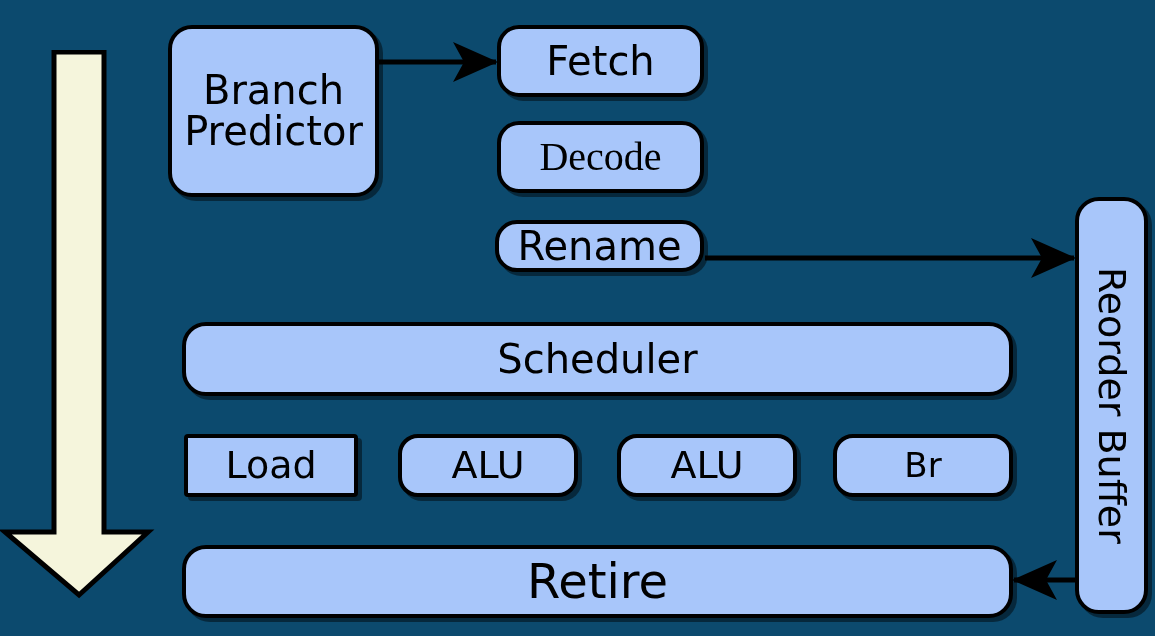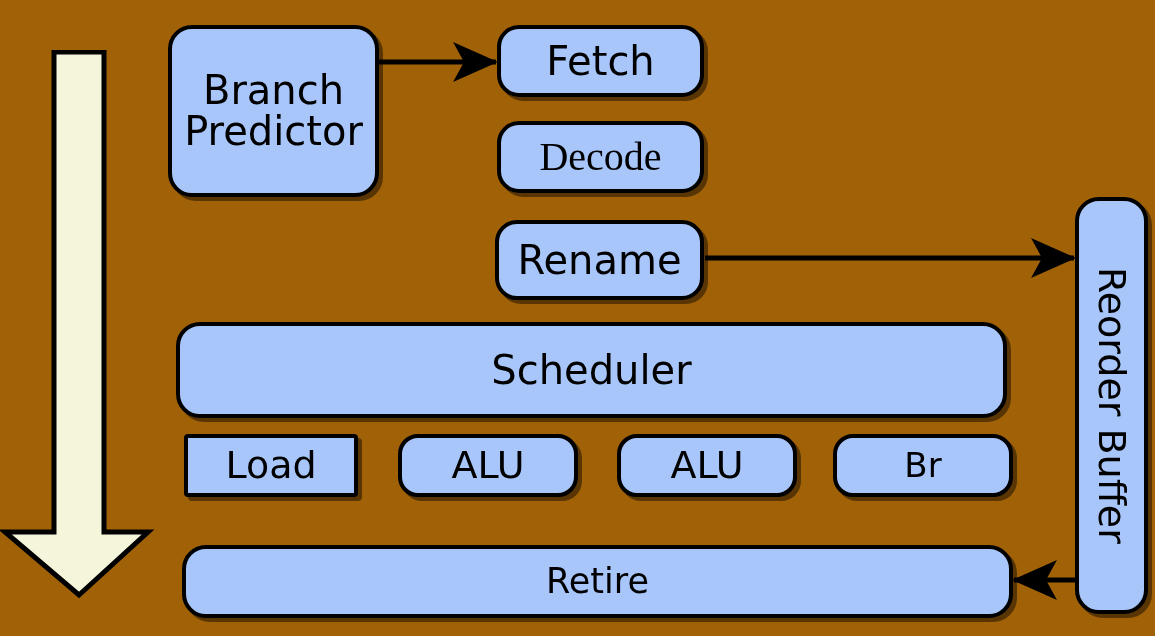--- a/index.html
+++ b/index.html
@@ -4,21 +4,21 @@
 <style>
   html, body {
     margin: 0;
     padding: 0;
     background: #ffffff;
   }
   #stage {
     position: relative;
     width: 1155px;
     height: 636px;
-    background: #a16207;
+    background: #0c4a6e;
     overflow: hidden;
     font-family: "DejaVu Sans", "Liberation Sans", sans-serif;
   }
   .node {
     position: absolute;
     background: #a8c6fa;
     border: 4px solid #000000;
     border-radius: 22px;
     box-sizing: border-box;
     display: flex;
@@ -32,23 +32,23 @@
   .node .label {
     display: block;
     white-space: pre-line;
     padding: 0 6px;
   }
 
   
   #node-branch-predictor { left: 168px;  top: 25px;  width: 211px; height: 172px; font-size: 40px; border-radius: 24px; }
   #node-fetch            { left: 497px;  top: 25px;  width: 207px; height: 72px;  font-size: 40px; border-radius: 22px; }
   #node-decode           { left: 497px;  top: 121px; width: 207px; height: 72px;  font-size: 40px; border-radius: 22px; font-family: Liberation Serif, serif; }
-  #node-rename           { left: 495px;  top: 220px; width: 209px; height: 80px;  font-size: 40px; border-radius: 22px; }
-  #node-scheduler        { left: 176px;  top: 322px; width: 831px; height: 96px;  font-size: 40px; border-radius: 24px; }
-  #node-retire           { left: 182px;  top: 545px; width: 831px; height: 73px;  font-size: 35px; border-radius: 24px; }
+  #node-rename           { left: 495px;  top: 220px; width: 209px; height: 52px;  font-size: 40px; border-radius: 22px; }
+  #node-scheduler        { left: 182px;  top: 322px; width: 831px; height: 74px;  font-size: 40px; border-radius: 24px; }
+  #node-retire           { left: 182px;  top: 545px; width: 831px; height: 73px;  font-size: 48px; border-radius: 24px; }
 
   #node-load { left: 184px; top: 434px; width: 174px; height: 63px; font-size: 38px; border-radius: 4px; }
   #node-alu1 { left: 398px; top: 434px; width: 180px; height: 63px; font-size: 38px; border-radius: 20px; }
   #node-alu2 { left: 617px; top: 434px; width: 180px; height: 63px; font-size: 38px; border-radius: 20px; }
   #node-br   { left: 833px; top: 434px; width: 180px; height: 63px; font-size: 34px; border-radius: 20px; }
 
   #node-reorder-buffer {
     left: 1075px; top: 197px; width: 73px; height: 417px;
     font-size: 38px; border-radius: 24px;
   }

